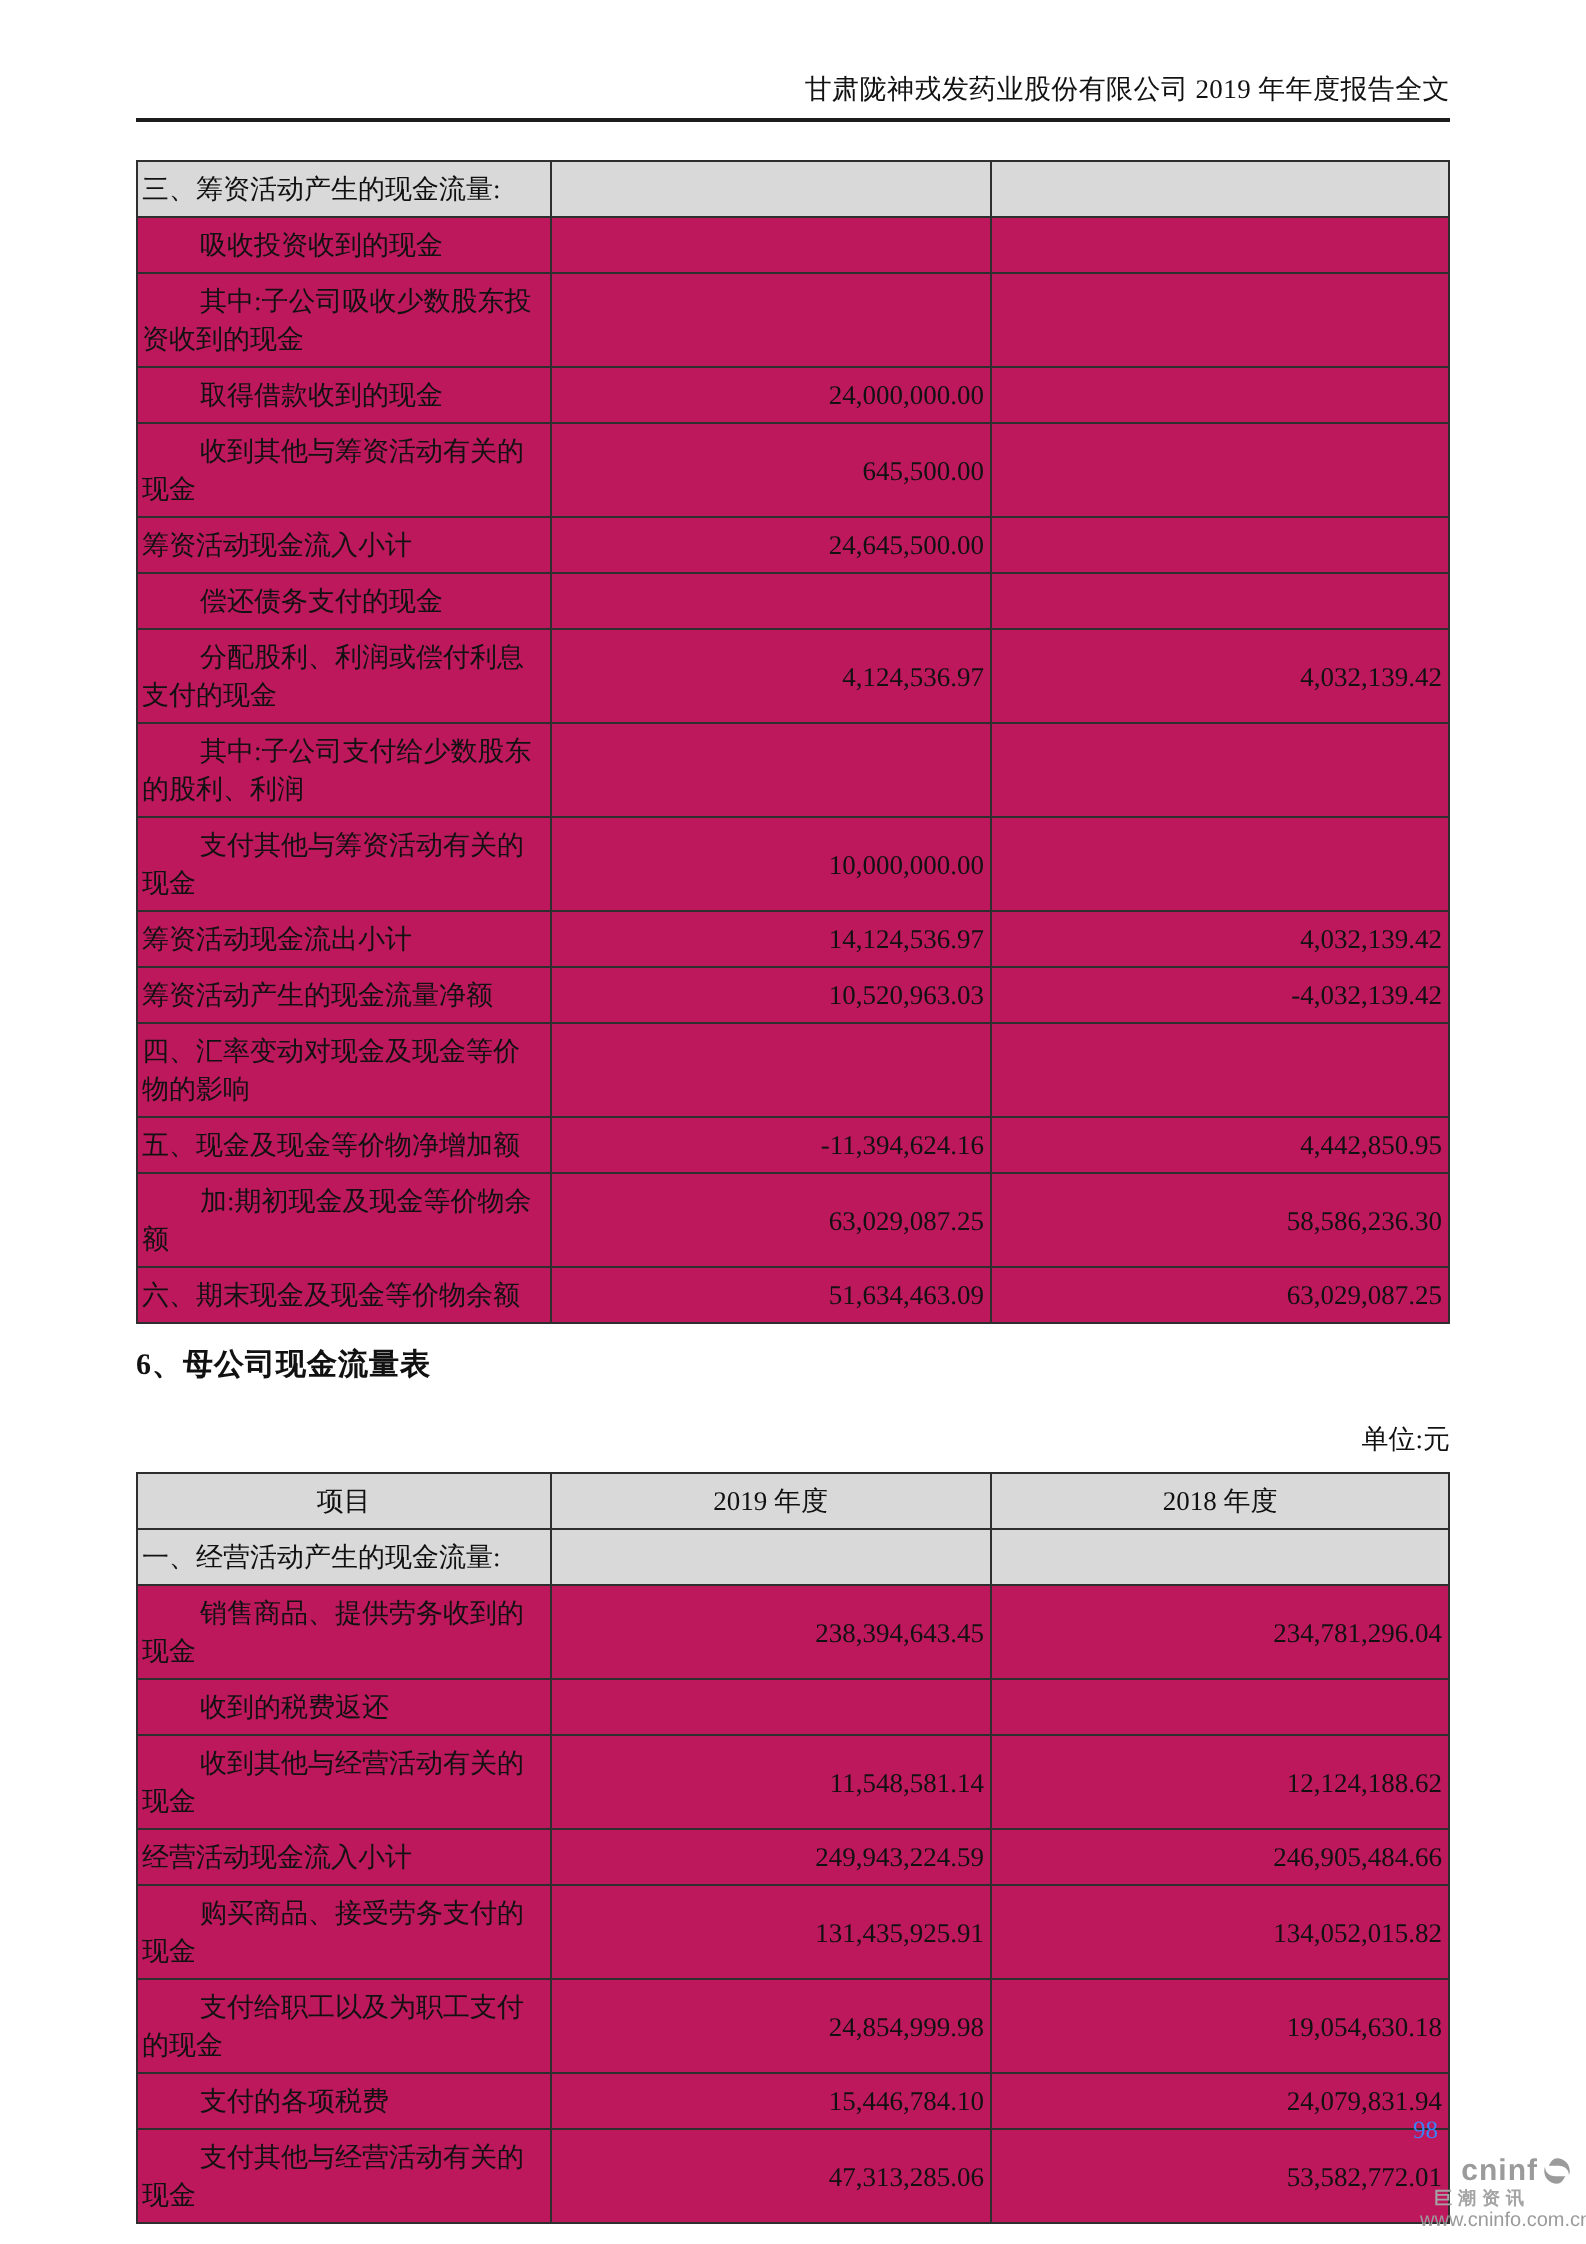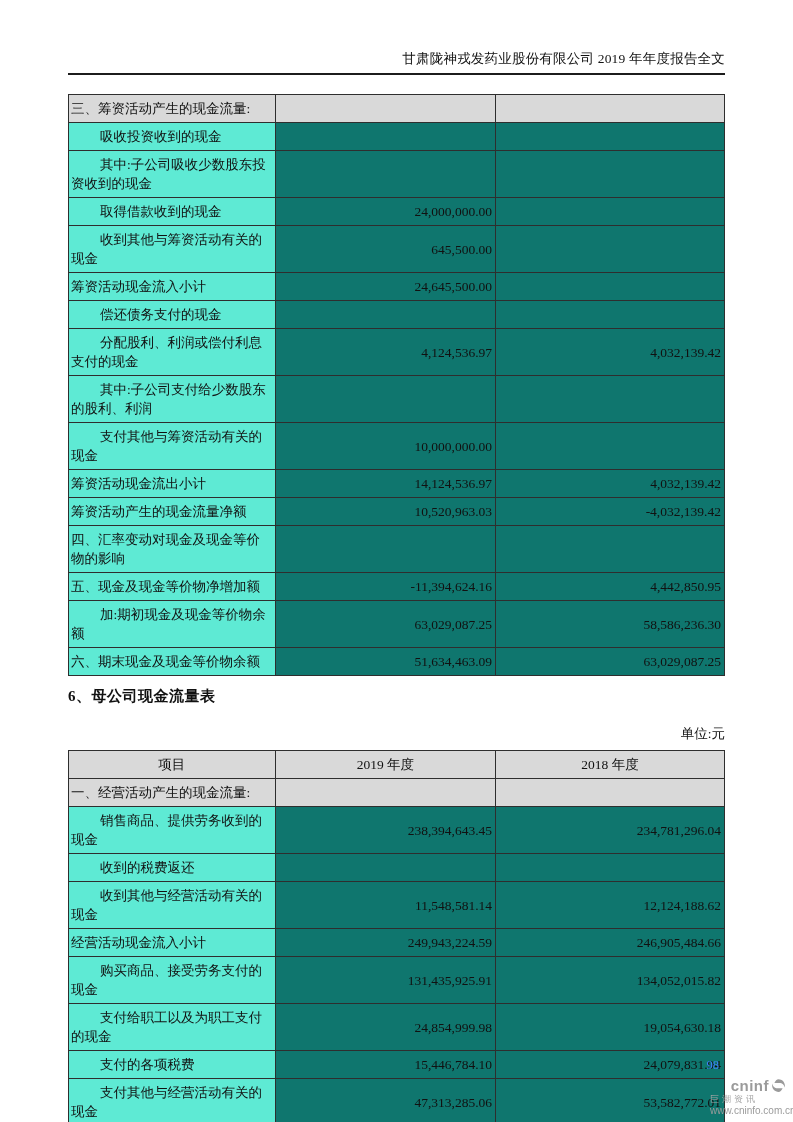--- a/index.html
+++ b/index.html
@@ -3,45 +3,45 @@
 <meta charset="utf-8">
 <style>
   * { margin:0; padding:0; box-sizing:border-box; }
   html,body { background:#e8e8e8; }
   .page {
     width:793px; height:1122px; background:#ffffff; position:relative;
     margin:0 auto; padding:0 68px;
     font-family:"Liberation Serif","DejaVu Serif",serif;
     color:#111111;
   }
-  .doc-header { padding-top:50px; border-bottom:2px solid #1c1c1c; padding-bottom:5px; }
+  .doc-header { padding-top:36px; border-bottom:2px solid #1c1c1c; padding-bottom:5px; }
   .doc-header .title { font-size:13.5px; text-align:right; letter-spacing:0.2px; color:#121212; }
 
   table.tbl { width:100%; border-collapse:collapse; table-layout:fixed; }
   .tbl td, .tbl th {
     border:1px solid #2e2e2e; font-size:13.5px; line-height:19px;
     padding:4px 3px; vertical-align:middle; font-weight:normal;
   }
-  .tbl .lab { background:#5eead4; text-align:left; padding-left:2px; }
+  .tbl .lab { background:#be185d; text-align:left; padding-left:2px; }
   .tbl .ind { text-indent:29px; }
-  .tbl .num { text-align:right; padding-right:3px; background:#0f766e; }
+  .tbl .num { text-align:right; padding-right:3px; background:#be185d; }
   .tbl tr.sec td { background:#d9d9d9; }
   .tbl th { background:#d9d9d9; text-align:center; }
 
   .t1 { margin-top:19px; }
   .section-heading { margin-top:11px; font-size:15px; font-weight:bold; letter-spacing:0.5px; }
   .unit-line { margin-top:19px; font-size:13.5px; text-align:right; }
   .t2 { margin-top:7px; }
 
   .page-number { position:absolute; top:1038px; right:74px; font-size:12.5px; color:#3b82f6;margin-top:20px; }
 
   .cninfo { position:absolute; top:1077px; right:5px; width:78px; color:#9b9b9b; text-align:center; }
   .cninfo .brand-row { display:flex; align-items:center; justify-content:flex-end; gap:2px; padding-right:2px; }
   .cninfo .brand { font-family:"Liberation Sans","DejaVu Sans",sans-serif; font-weight:bold; font-size:15px; letter-spacing:0.5px; color:#9b9b9b; }
-  .cninfo .brand-cn { font-size:9px; letter-spacing:3px; color:#a4a4a4; text-align:left; padding-right:16px; line-height:11px; }
+  .cninfo .brand-cn { font-size:9px; letter-spacing:3px; color:#a4a4a4; text-align:center; padding-right:16px; line-height:11px;font-weight:bold; }
   .cninfo .url { font-family:Liberation Sans, sans-serif; font-size:10px; color:#9b9b9b; line-height:12px; white-space:nowrap; }
   .swirl { width:15px; height:15px; display:inline-block; }
 </style>
 </head>
 <body>
 
 <div class="page">
 
   <div class="doc-header">
     <div class="title">甘肃陇神戎发药业股份有限公司 2019 年年度报告全文</div>

